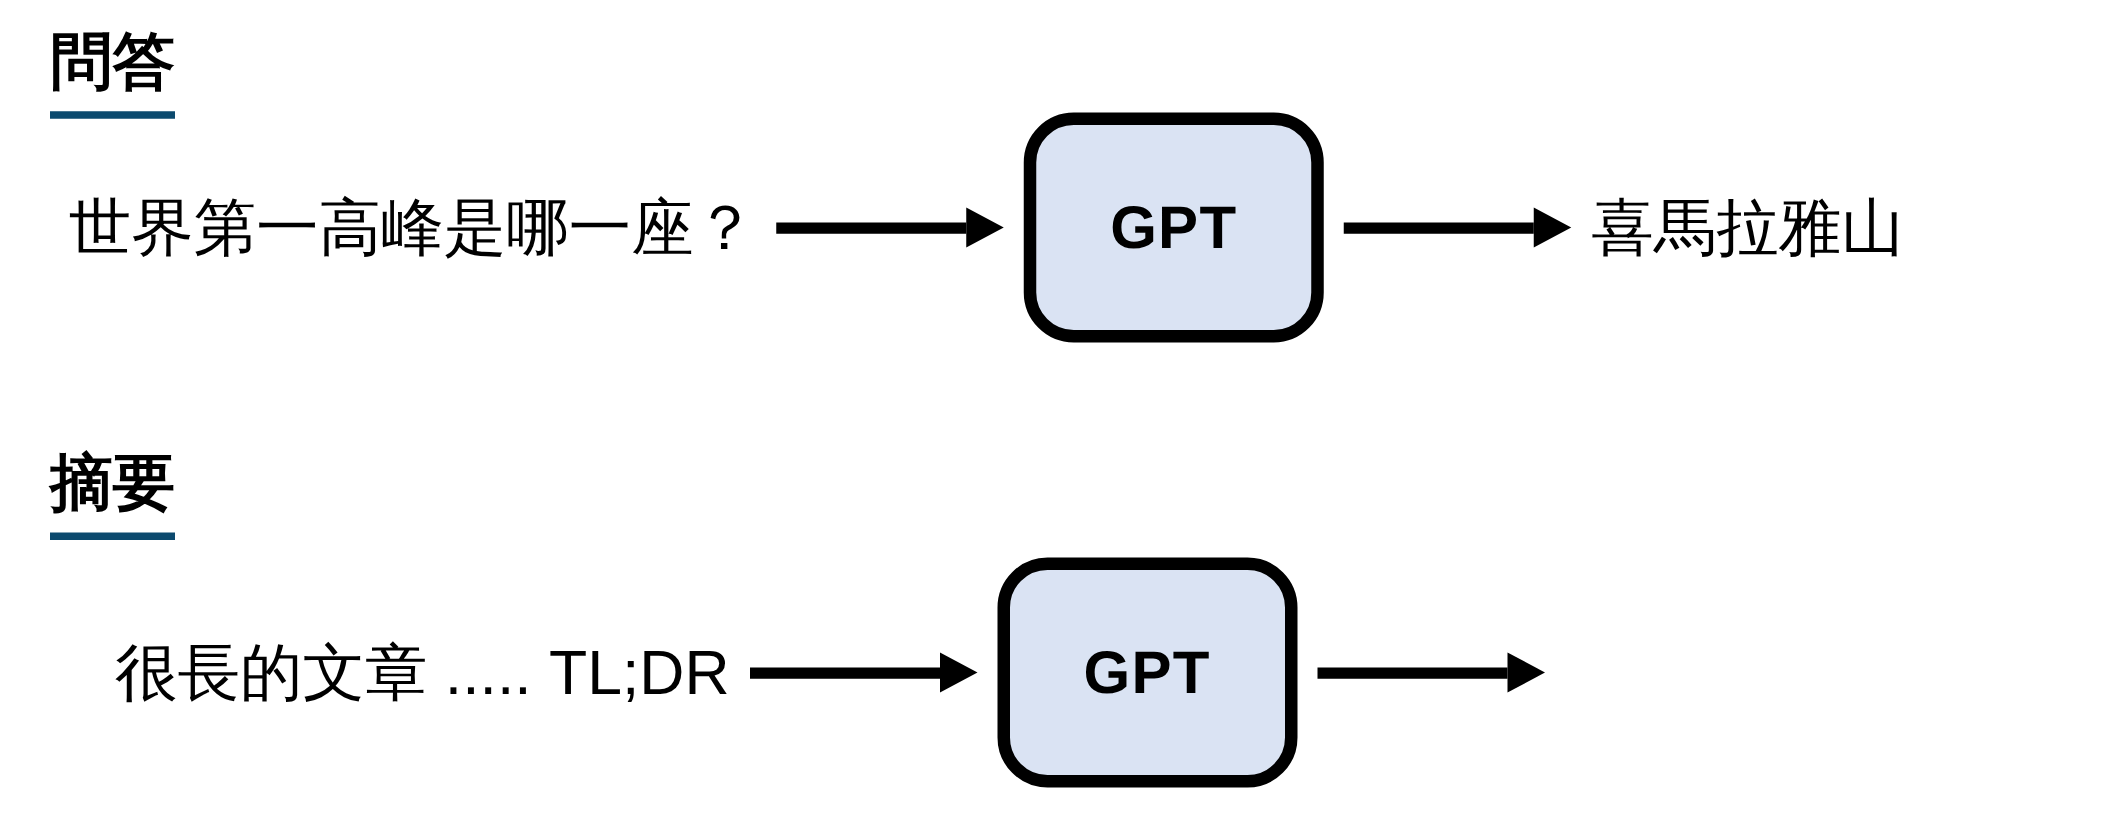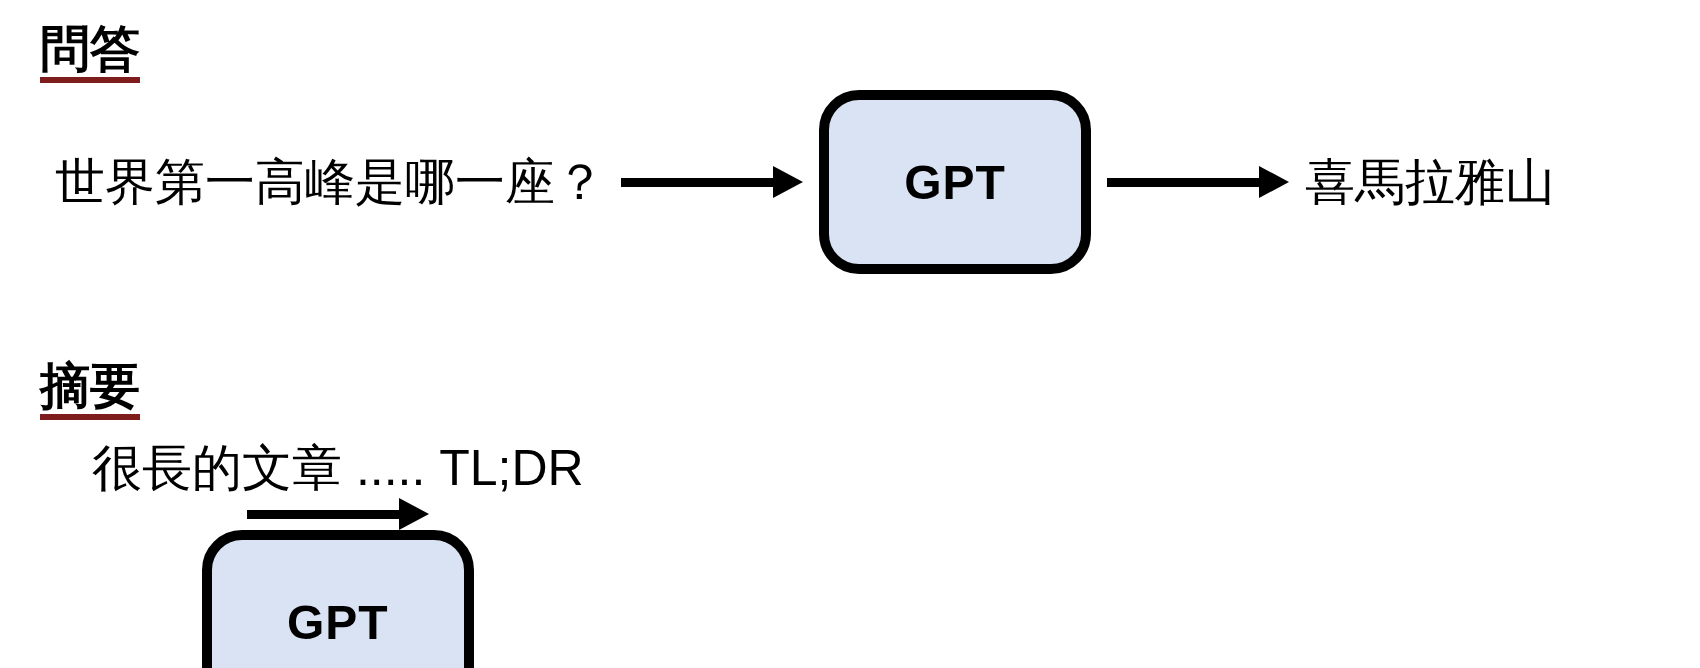--- a/index.html
+++ b/index.html
@@ -17,35 +17,35 @@
   .section-title {
     position: absolute;
     left: 40px;
     font-size: 50px;
     font-weight: 700;
     line-height: 1.1;
     white-space: nowrap;
   }
   .section-title .title-text {
     display: inline-block;
-    border-bottom: 6px solid #7f1d1d;
-    padding-bottom: 0;
+    border-bottom: 6px solid #0c4a6e;
+    padding-bottom: 12px;
   }
   #section-title-qa { top: 22px; }
   #section-title-summary { top: 359px; }
 
   .flow-row {
     position: absolute;
     display: flex;
     align-items: center;
     height: 200px;
     white-space: nowrap;
   }
   #flow-row-qa { top: 82px; left: 55px; text-align: right; }
-  #flow-row-summary { top: 438px; left: 92px; flex-direction: column; }
+  #flow-row-summary { top: 438px; left: 92px; }
 
   .io-text {
     font-size: 50px;
     line-height: 1.2;
     white-space: nowrap;
   }
 
   .arrow {
     display: flex;
     align-items: center;
@@ -59,21 +59,21 @@
   }
   .arrow .head {
     width: 0;
     height: 0;
     border-left: 30px solid #000;
     border-top: 16px solid transparent;
     border-bottom: 16px solid transparent;
   }
 
   .gpt-box {
-    width: 272px;
+    width: 240px;
     height: 184px;
     border: 10px solid #000;
     border-radius: 40px;
     background: #dae3f3;
     display: flex;
     align-items: center;
     justify-content: center;
     font-size: 48px;
     font-weight: 600;
     letter-spacing: 1px;

